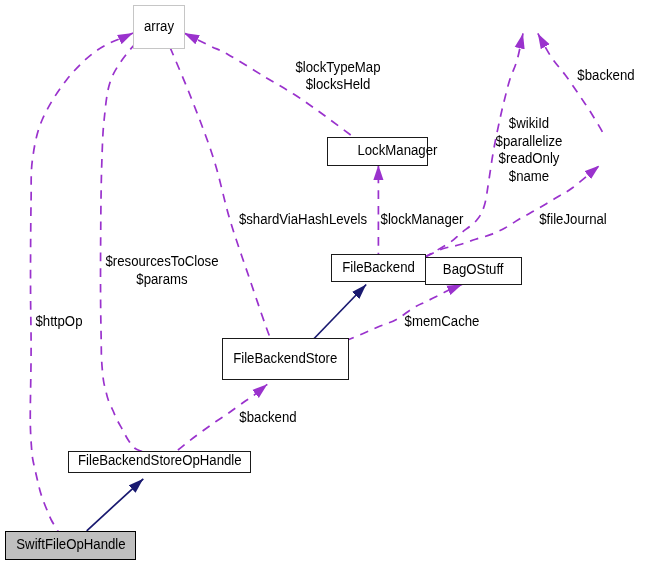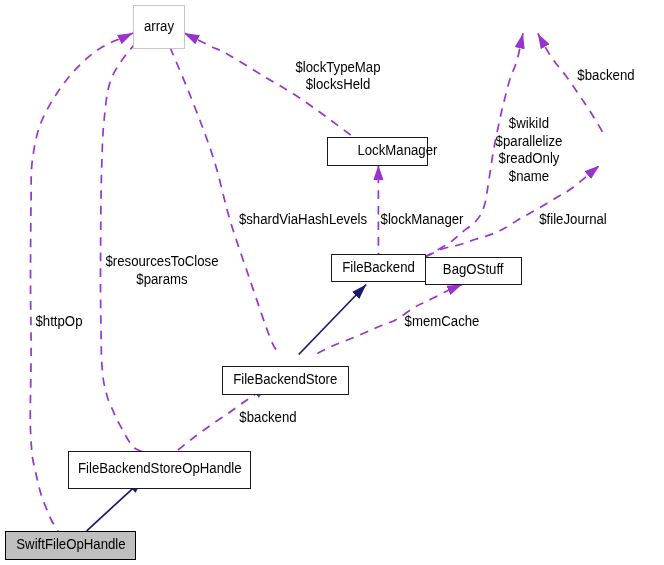--- a/index.html
+++ b/index.html
@@ -42,22 +42,22 @@
     <path class="edge" fill="none" stroke="#9a32cd" stroke-width="1.7" stroke-dasharray="8.6,7" marker-end="url(#assoc-arrow)" d="M426.0,256.5 C431.6,253.9 437.2,250.8 442.7,248.8 C448.2,246.9 453.7,246.4 459.2,244.8 C464.7,243.2 470.3,240.9 475.6,239.2 C480.9,237.5 486.3,236.3 491.2,234.4 C496.1,232.5 500.5,230.4 505.0,228.0 C509.5,225.6 513.7,222.5 518.2,219.8 C522.8,217.1 527.6,214.5 532.3,211.8 C537.0,209.1 541.8,206.4 546.4,203.7 C551.0,201.0 555.2,198.4 559.6,195.7 C564.0,193.0 566.2,192.5 572.9,187.5 C579.5,182.5 590.6,172.8 599.5,165.5"></path>
     <path class="edge" fill="none" stroke="#9a32cd" stroke-width="1.7" stroke-dasharray="8.6,7" marker-end="url(#assoc-arrow)" d="M317.4,353.5 C322.0,351.2 326.2,348.7 331.1,346.5 C336.0,344.3 341.4,342.4 346.9,340.2 C352.3,338.0 358.4,335.5 363.8,333.2 C369.2,330.9 374.2,328.6 379.6,326.3 C385.0,324.0 390.8,322.6 396.4,319.5 C402.0,316.4 408.1,311.1 413.2,308.0 C418.3,304.9 422.2,303.6 426.9,301.2 C431.6,298.8 438.2,295.5 441.6,293.8 C445.0,292.1 443.6,292.5 447.0,290.9 C450.4,289.3 457.2,286.5 462.3,284.3"></path>
     <path class="edge" fill="none" stroke="#9a32cd" stroke-width="1.7" stroke-dasharray="8.6,7" marker-end="url(#assoc-arrow)" d="M177.9,450.0 C181.6,447.1 185.1,444.2 189.0,441.2 C192.9,438.2 197.1,435.1 201.6,431.8 C206.1,428.5 211.2,424.8 215.9,421.5 C220.7,418.2 225.4,415.3 230.1,412.0 C234.8,408.7 240.4,404.5 244.3,401.7 C248.2,398.9 250.0,398.3 253.8,395.4 C257.6,392.5 262.8,388.0 267.3,384.3"></path>
     <path class="edge" fill="none" stroke="#191970" stroke-width="1.7" marker-end="url(#inherit-arrow)" d="M298.7,354.5 C321.2,331.2 343.7,307.8 366.2,284.5"></path>
     <path class="edge" fill="none" stroke="#191970" stroke-width="1.7" marker-end="url(#inherit-arrow)" d="M86.7,530.8 C105.6,513.5 124.4,496.1 143.3,478.8"></path>
   </svg>
   <div class="node external" style="left:133px;top:5px;width:51.6px;height:44px;"><span class="node-label">array</span></div>
   <div class="node normal" style="left:327.2px;top:137.4px;width:100.6px;height:28.2px;padding-left:40px;"><span class="node-label">LockManager</span></div>
   <div class="node normal" style="left:331.1px;top:254px;width:95.2px;height:28.2px;"><span class="node-label">FileBackend</span></div>
   <div class="node normal" style="left:425px;top:256.5px;width:97px;height:28.2px;"><span class="node-label">BagOStuff</span></div>
-  <div class="node normal" style="left:222.3px;top:366px;width:126.3px;height:29px;align-items:center;"><span class="node-label">FileBackendStore</span></div>
-  <div class="node normal" style="left:67.9px;top:450.6px;width:182.8px;height:38px;"><span class="node-label">FileBackendStoreOpHandle</span></div>
+  <div class="node normal" style="left:222.3px;top:338px;width:126.3px;height:42px;align-items:center;"><span class="node-label">FileBackendStore</span></div>
+  <div class="node normal" style="left:67.9px;top:450.6px;width:182.8px;height:22px;"><span class="node-label">FileBackendStoreOpHandle</span></div>
   <div class="node current" style="left:4.9px;top:530.8px;width:131.3px;height:29px;"><span class="node-label">SwiftFileOpHandle</span></div>
   <div class="edge-label" style="left:58.5px;top:314.2px;"><span class="lbl-line" style="top:0.0px;">$httpOp</span></div>
   <div class="edge-label" style="left:161.7px;top:254.4px;"><span class="lbl-line" style="top:0.0px;">$resourcesToClose</span><span class="lbl-line" style="top:17.9px;">$params</span></div>
   <div class="edge-label" style="left:302.7px;top:212.1px;"><span class="lbl-line" style="top:0.0px;">$shardViaHashLevels</span></div>
   <div class="edge-label" style="left:338px;top:60.3px;"><span class="lbl-line" style="top:0.0px;">$lockTypeMap</span><span class="lbl-line" style="top:16.9px;">$locksHeld</span></div>
   <div class="edge-label" style="left:422px;top:212.1px;"><span class="lbl-line" style="top:0.0px;">$lockManager</span></div>
   <div class="edge-label" style="left:528.9px;top:115.8px;"><span class="lbl-line" style="top:0.0px;">$wikiId</span><span class="lbl-line" style="top:17.77px;">$parallelize</span><span class="lbl-line" style="top:35.54px;">$readOnly</span><span class="lbl-line" style="top:53.31px;">$name</span></div>
   <div class="edge-label" style="left:605.5px;top:68px;"><span class="lbl-line" style="top:0.0px;">$backend</span></div>
   <div class="edge-label" style="left:573px;top:212px;"><span class="lbl-line" style="top:0.0px;">$fileJournal</span></div>
   <div class="edge-label" style="left:441.5px;top:314.2px;"><span class="lbl-line" style="top:0.0px;">$memCache</span></div>

